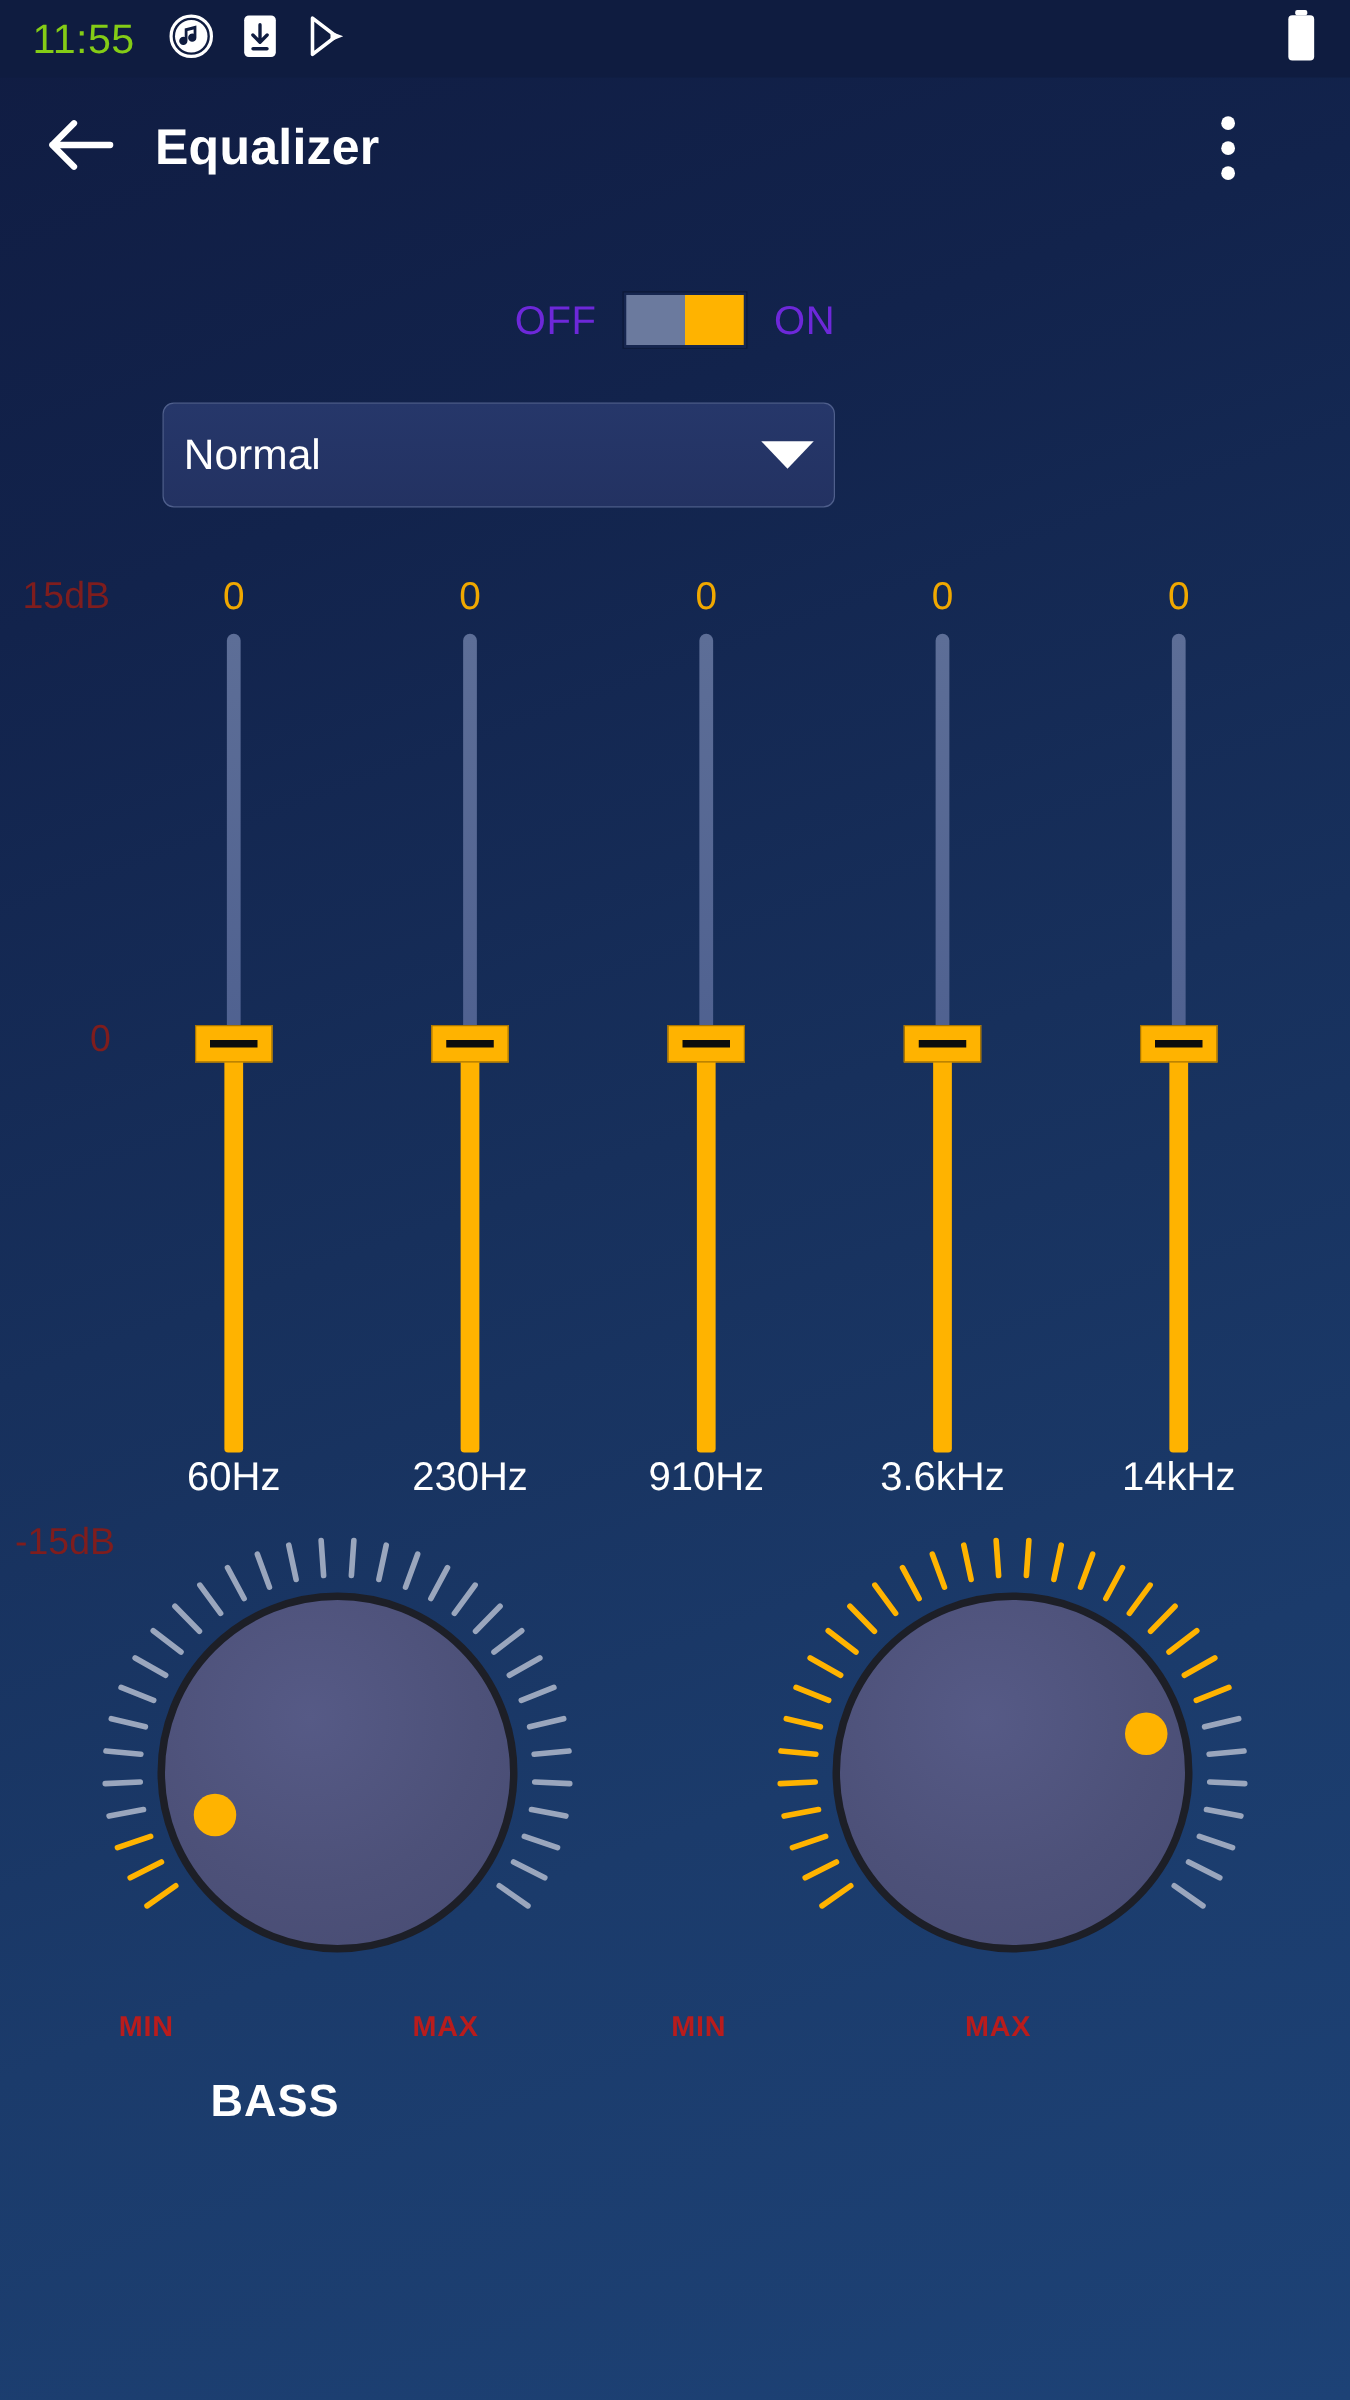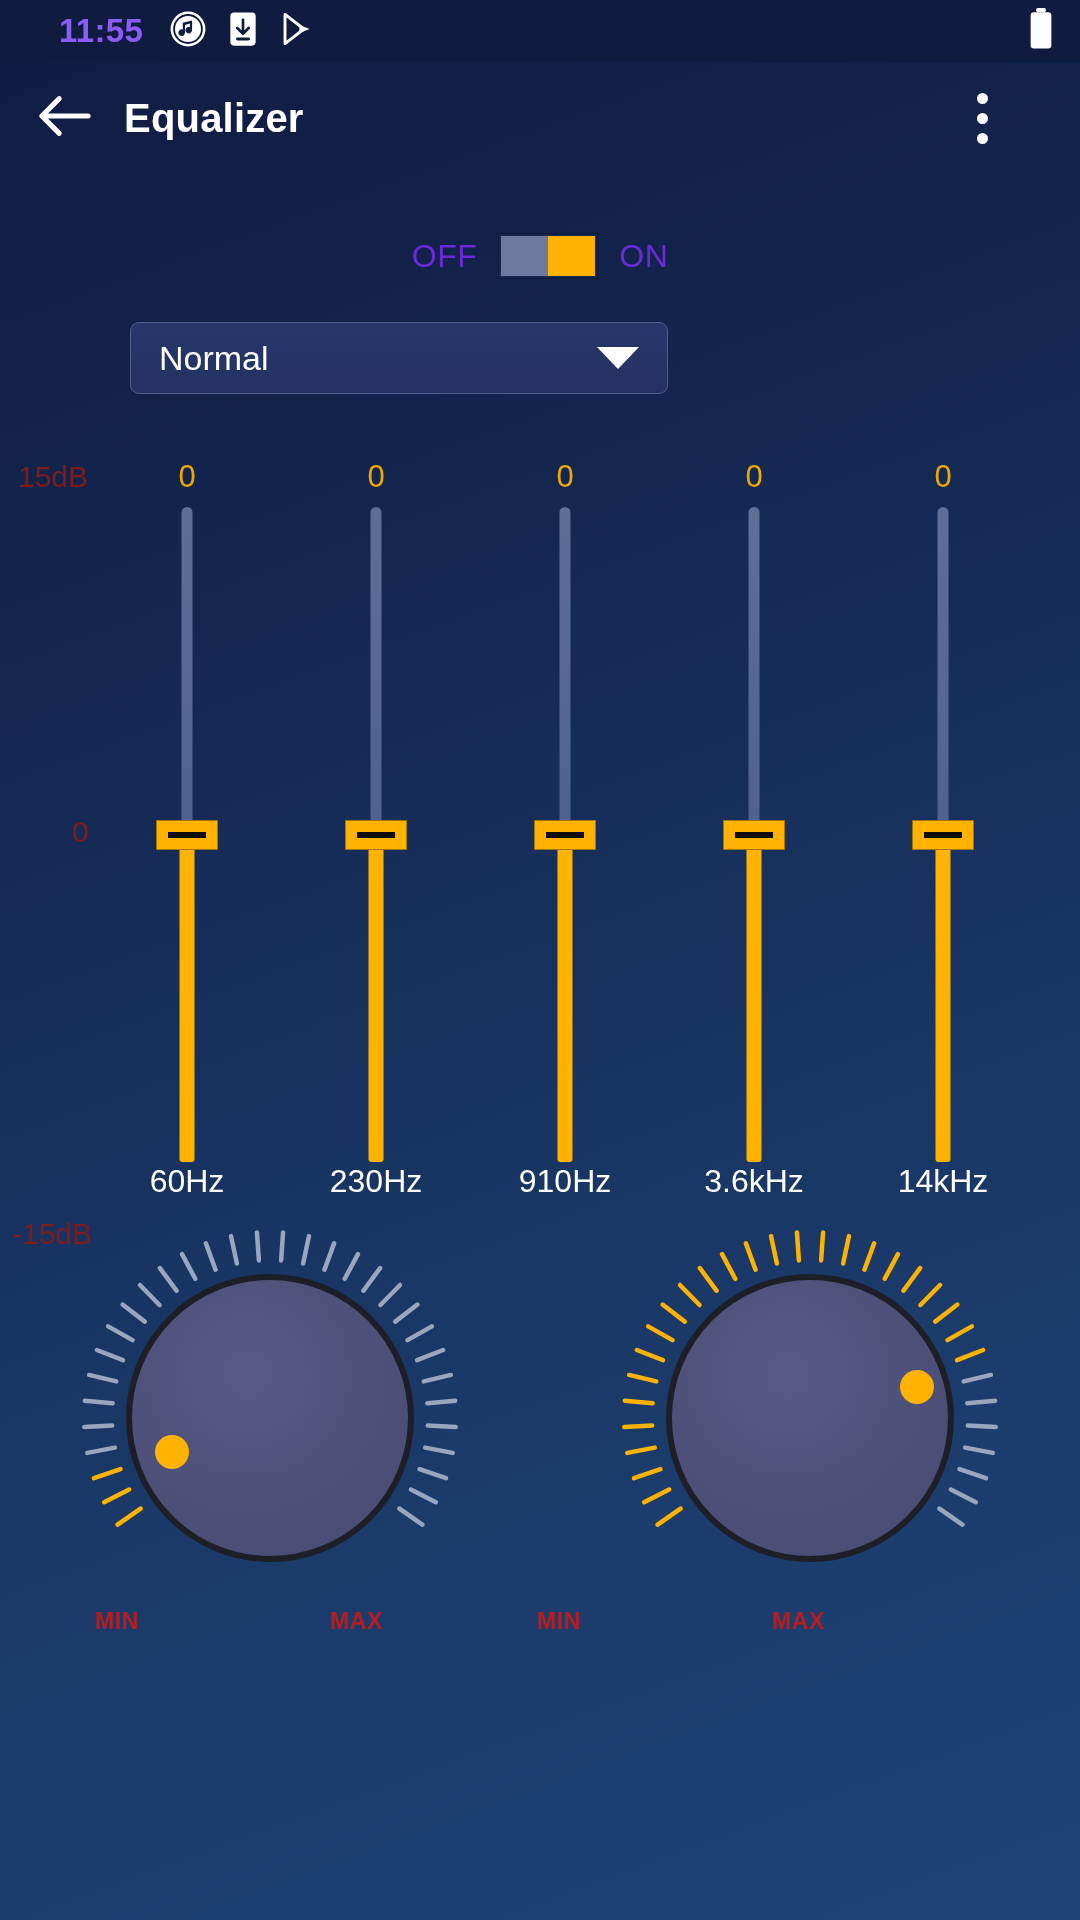--- a/index.html
+++ b/index.html
@@ -13,21 +13,21 @@
     position: relative;
     color: #ffffff;
   }
 
   
   #status-bar {
     position: absolute; top: 0; left: 0; width: 1080px; height: 62px;
     display: flex; align-items: center; padding: 0 26px;
     background: #0f1c40;
   }
-  #status-clock { font-size: 33px; font-weight: 700; letter-spacing: .3px; color: #8b5cf6; margin-left: 33px; }
+  #status-clock { font-size: 33px; font-weight: 400; letter-spacing: .3px; color: #84cc16; }
   #status-left-icons { display: flex; align-items: center; gap: 20px; margin-left: 26px; }
   #status-spacer { flex: 1; }
   .sicon { display: block; }
 
   
   #app-bar {
     position: absolute; top: 62px; left: 0; width: 1044px; height: 112px;
     display: flex; align-items: center; padding: 0 34px;
   }
   #back-button { width: 62px; height: 62px; display: flex; align-items: center; justify-content: center; }
@@ -45,24 +45,24 @@
   .pw-label { font-size: 32px; color: #6d28d9; letter-spacing: .5px; }
   #power-switch {
     width: 98px; height: 44px; display: flex; border: 2px solid #16264f;
     box-shadow: 0 0 0 1px rgba(0,0,0,.25);
   }
   #power-switch-track { width: 49px; height: 100%; background: #6b7a9e; }
   #power-switch-thumb { width: 49px; height: 100%; background: #ffb300; }
 
   
   #preset-dropdown {
-    position: absolute; top: 322px; left: 130px; width: 538px; height: 72px;
+    position: absolute; top: 322px; left: 130px; width: 538px; height: 84px;
     background: linear-gradient(180deg, #26376a 0%, #233262 100%);
     border: 1px solid #4f5f8c; border-radius: 9px;
-    display: flex; align-items: center; padding: 0 28px;
+    display: flex; align-items: center; padding: 0 16px;
   }
   #preset-value { font-size: 34px; color: #ffffff; }
   #preset-spacer { flex: 1; }
   #preset-caret {
     width: 0; height: 0; border-left: 21px solid transparent;
     border-right: 21px solid transparent; border-top: 22px solid #ffffff;
   }
 
   
   .scale-label { position: absolute; font-size: 30px; color: #7f1d1d; font-weight: 500; }
@@ -336,13 +336,14 @@
       </div>
     </div>
   </div>
 <div class="minmax-row" id="minmax-row">
     <span class="minmax" style="left: 95px;">MIN</span>
     <span class="minmax" style="left: 330px;">MAX</span>
     <span class="minmax" style="left: 537px;">MIN</span>
     <span class="minmax" style="left: 772px;">MAX</span>
   </div>
 <div class="knob-title-row" id="knob-title-row">
+    <span class="knob-title" style="left: 40px; width: 360px;">BASS</span>
   </div>
 
 </body></html>

